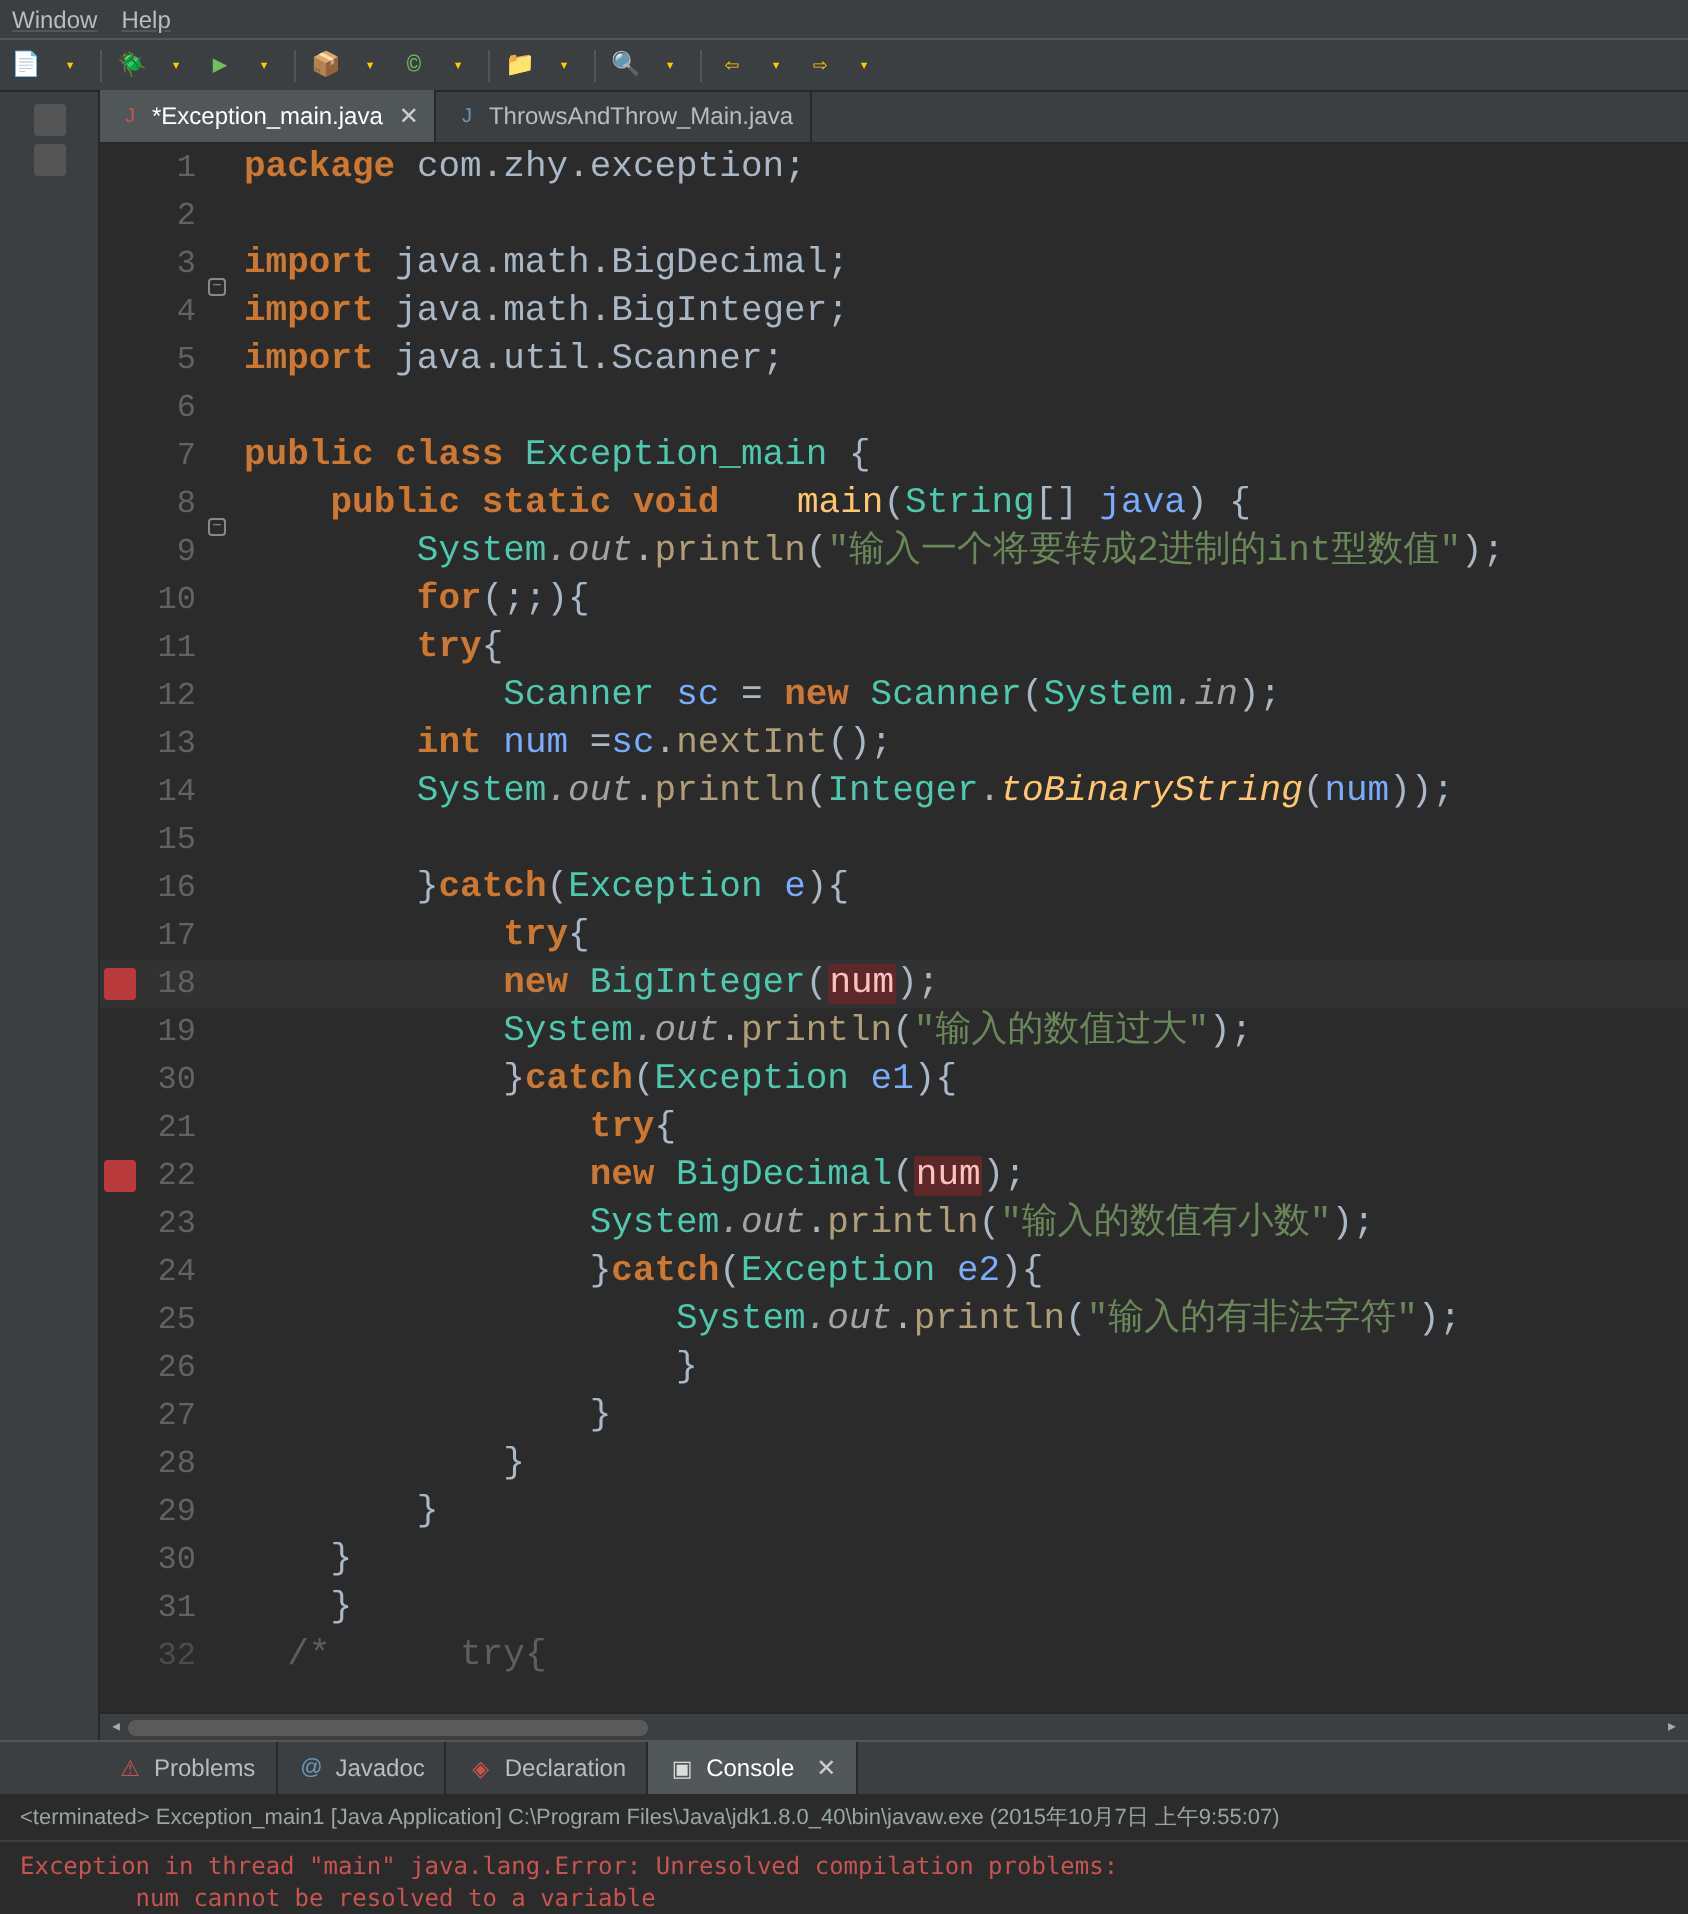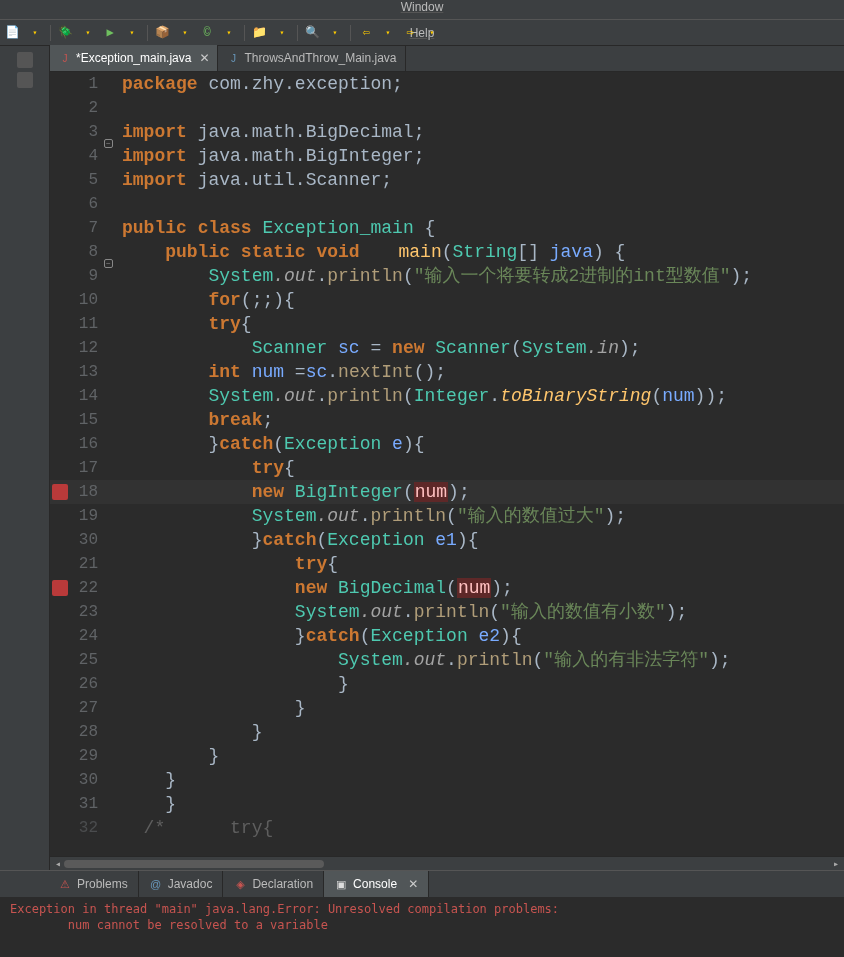--- a/index.html
+++ b/index.html
@@ -17,21 +17,20 @@
   background: #3c3f41;
   height: 20px;
   display: flex;
   align-items: center;
   padding: 0 6px;
   font-family: "Segoe UI", Tahoma, sans-serif;
   font-size: 12px;
   color: #bbbbbb;
   gap: 12px;
   border-bottom: 1px solid #555;
-  flex-direction: column;
 }
 .menubar span { text-decoration: underline; text-decoration-color: #555; }
 .toolbar {
   background: #3c3f41;
   height: 26px;
   display: flex;
   align-items: center;
   padding: 0 4px;
   gap: 4px;
   border-bottom: 1px solid #282828;
@@ -362,21 +361,20 @@
 
         <div class="line">
           <div class="gutter"><span>14</span></div>
           <div class="fold-strip"><div class="bar"></div></div>
           <div class="code">        <span class="cls">System</span><span class="static">.out</span><span class="punct">.</span><span class="call">println</span><span class="punct">(</span><span class="cls">Integer</span><span class="punct">.</span><span class="static-call">toBinaryString</span><span class="punct">(</span><span class="var" style="color:#79abff">num</span><span class="punct">));</span></div>
         </div>
 
         <div class="line">
           <div class="gutter"><span>15</span></div>
           <div class="fold-strip"><div class="bar"></div></div>
-          <div class="code">        <span class="kw">break</span><span class="punct">;</span></div>
         </div>
 
         <div class="line">
           <div class="gutter"><span>16</span></div>
           <div class="fold-strip"><div class="bar"></div></div>
           <div class="code">        <span class="punct">}</span><span class="kw">catch</span><span class="punct">(</span><span class="cls">Exception</span> <span class="var" style="color:#79abff">e</span><span class="punct">){</span></div>
         </div>
 
         <div class="line">
           <div class="gutter"><span>17</span></div>
@@ -498,16 +496,17 @@
     <div class="btab">
       <span class="btab-icon" style="color:#c75450">◈</span>
       <span>Declaration</span>
     </div>
     <div class="btab active">
       <span class="btab-icon" style="color:#ddd">▣</span>
       <span>Console</span>
       <span class="tab-close" style="margin-left:6px">✕</span>
     </div>
   </div>
+  <div class="console-status">&lt;terminated&gt; Exception_main1 [Java Application] C:\Program Files\Java\jdk1.8.0_40\bin\javaw.exe (2015年10月7日 上午9:55:07)</div>
   <div class="console-out"><span>Exception in thread "main" java.lang.Error: Unresolved compilation problems:</span>
 <span>        num cannot be resolved to a variable</span>
 </div>
 </div>
 
 </body></html>

